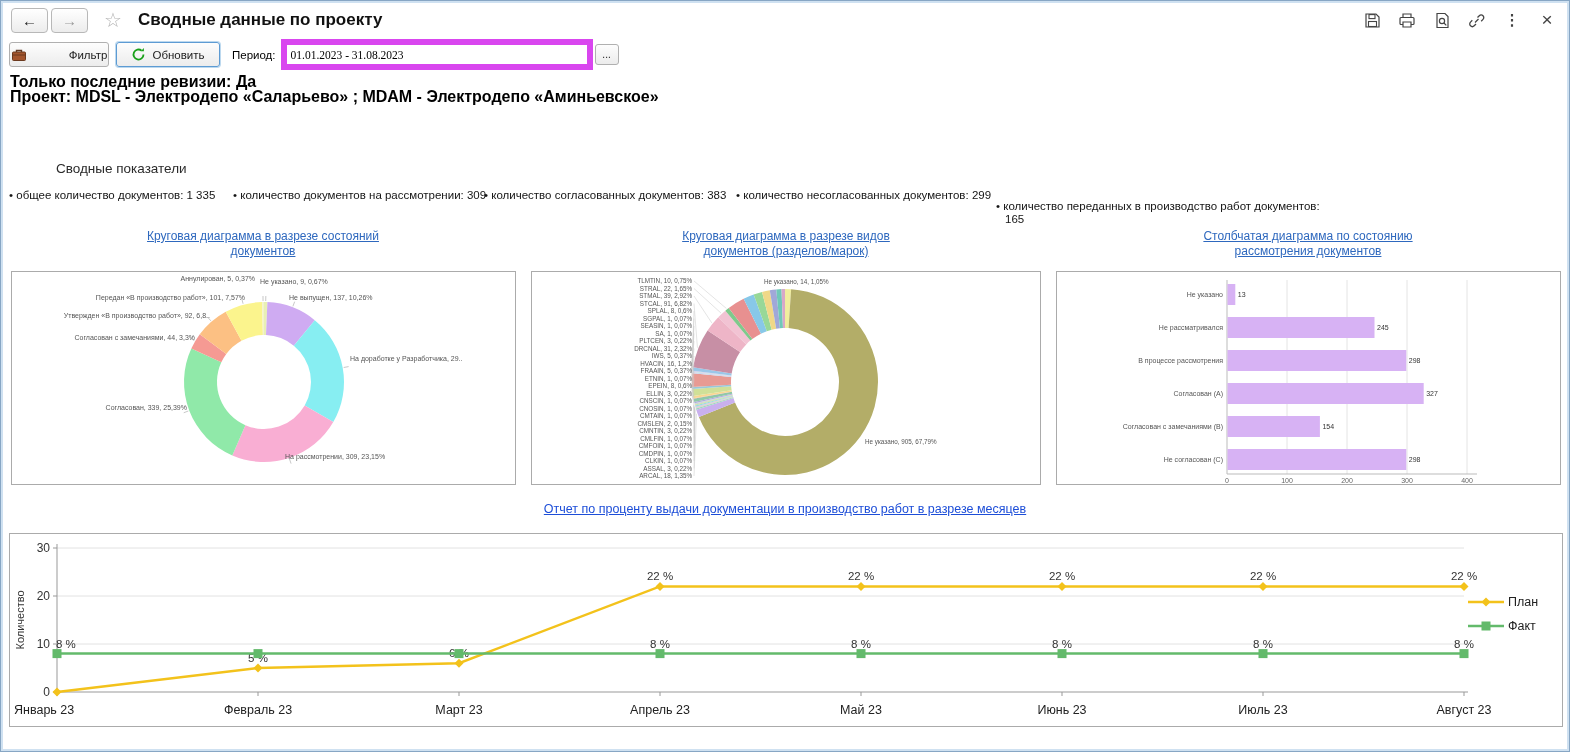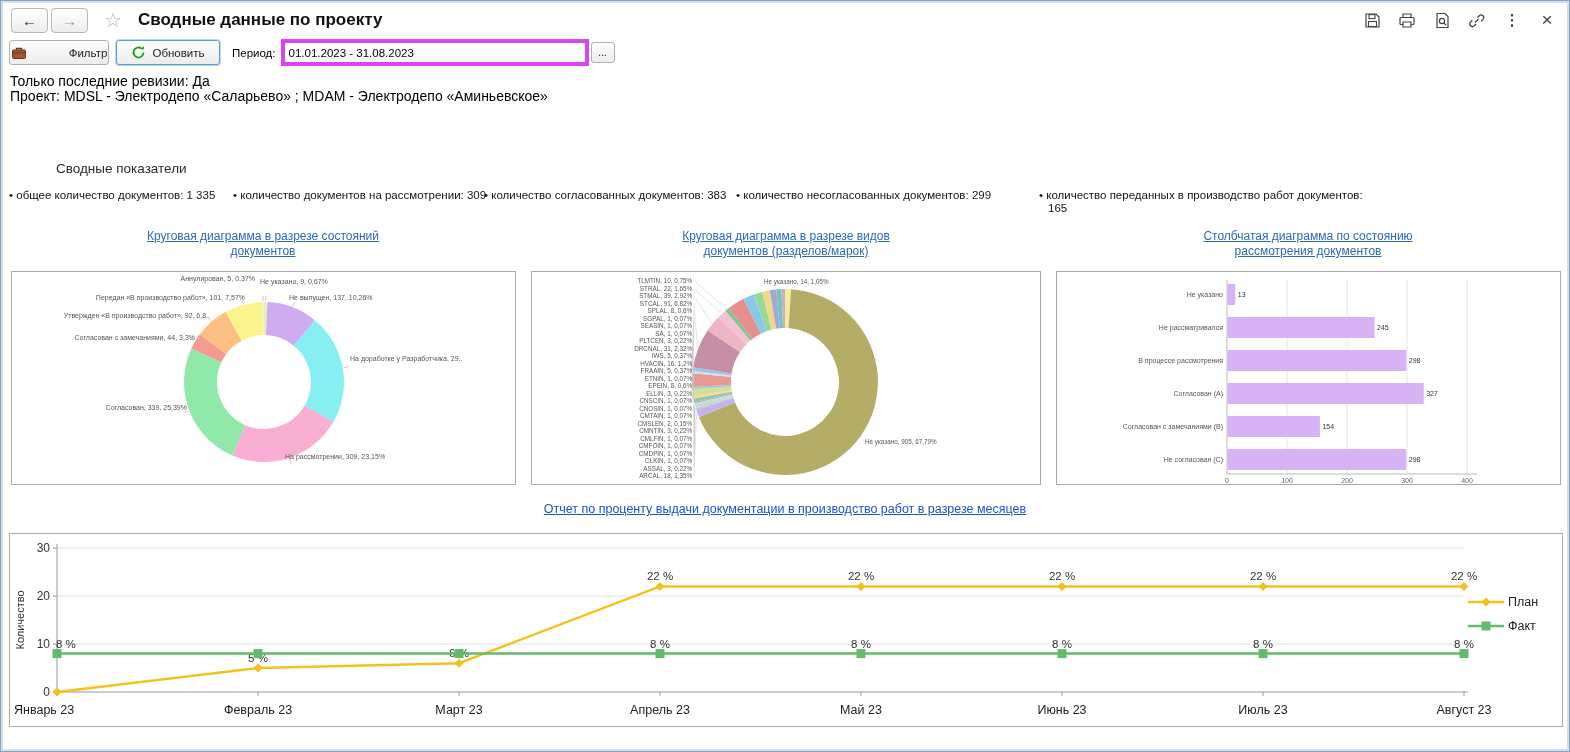--- a/index.html
+++ b/index.html
@@ -19,30 +19,30 @@
   .kebab{font-size:15px;font-weight:bold;}
   .close{font-size:19px;}
 
   
   .toolbar{position:absolute;top:38px;left:8px;display:flex;align-items:center;}
   .btn{display:flex;align-items:center;justify-content:center;gap:6px;height:25px;border:1px solid #b0b0b0;border-radius:3px;
        background:linear-gradient(#fdfdfd,#ececec);font-size:11.5px;color:#222;font-family:inherit;padding:0 8px;cursor:pointer;}
   .btn.filter{width:100px;gap:42px;}
   .btn.refresh{margin-left:7px;width:104px;border:1px solid #5d9bd3;box-shadow:0 0 0 1px #bdd9ef;align-items:center;}
   .period-label{margin-left:12px;font-size:11.5px;color:#000;}
-  .period-input{margin-left:5px;width:292px;height:19px;border:4px solid #d946ef;font-size:11.5px;padding:0 4px;font-family:Liberation Sans, sans-serif;}
+  .period-input{margin-left:5px;width:292px;height:19px;border:6px solid #d946ef;font-size:11.5px;padding:0 4px;font-family:Liberation Serif, serif;}
   .btn.more{margin-left:2px;width:24px;height:21px;padding:0;font-size:10px;}
 
-  .info{position:absolute;top:73px;left:9px;font-size:14px;font-weight:normal;line-height:15px;color:#000;}
+  .info{position:absolute;top:73px;left:9px;font-size:16px;font-weight:bold;line-height:15px;color:#000;}
   .summary-heading{position:absolute;top:160px;left:55px;font-size:13.5px;color:#2b2b2b;}
 
   .stat{position:absolute;top:188px;font-size:11.5px;color:#141414;line-height:13px;}
   .stat::before{content:"• ";}
   #stat-0{left:8px;}#stat-1{left:232px;}#stat-2{left:483px;}#stat-3{left:735px;}
-  #stat-4{left:1038px;width:420px;}
+  #stat-4{left:995px;width:420px;margin-top:11px;}
   #stat-4 .stat-value{display:block;margin-left:9px;}
 
   .chart-link{position:absolute;top:228px;font-size:12px;line-height:15px;text-align:center;color:#2e68be;text-decoration:underline;cursor:pointer;}
   #clink-1{left:122px;width:280px;}
   #clink-2{left:665px;width:240px;}
   #clink-3{left:1192px;width:230px;}
   .report-link{position:absolute;top:501px;left:0;width:100%;text-align:center;font-size:12.5px;color:#1d4ed8;text-decoration:underline;cursor:pointer;}
 
   .panel{position:absolute;top:270px;height:214px;border:1px solid #ababab;background:#fff;box-sizing:border-box;}
   #panel-1{left:10px;width:505px;}

